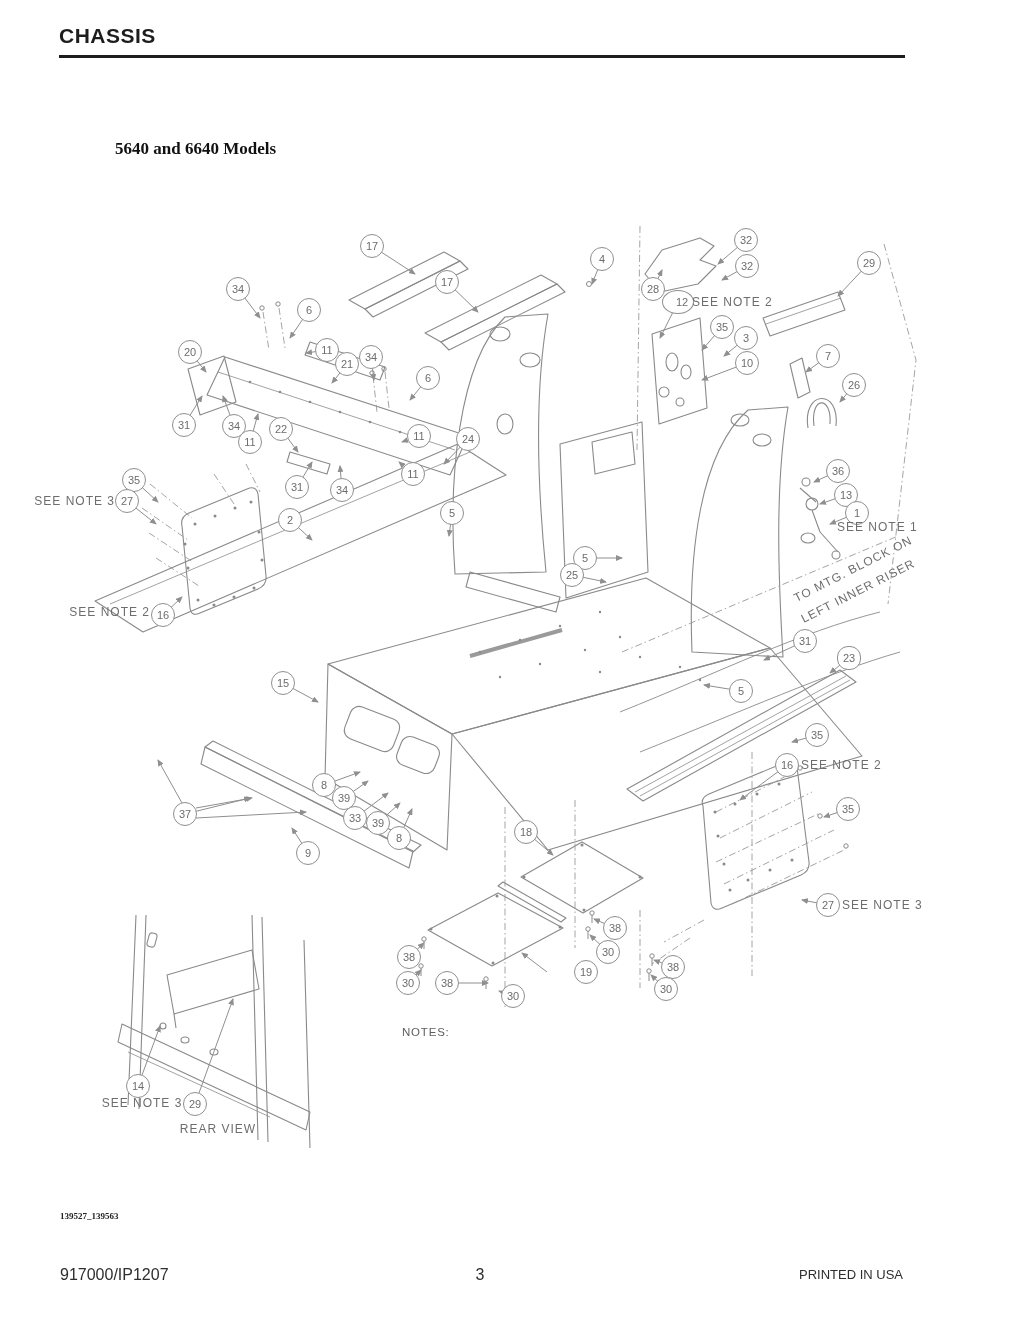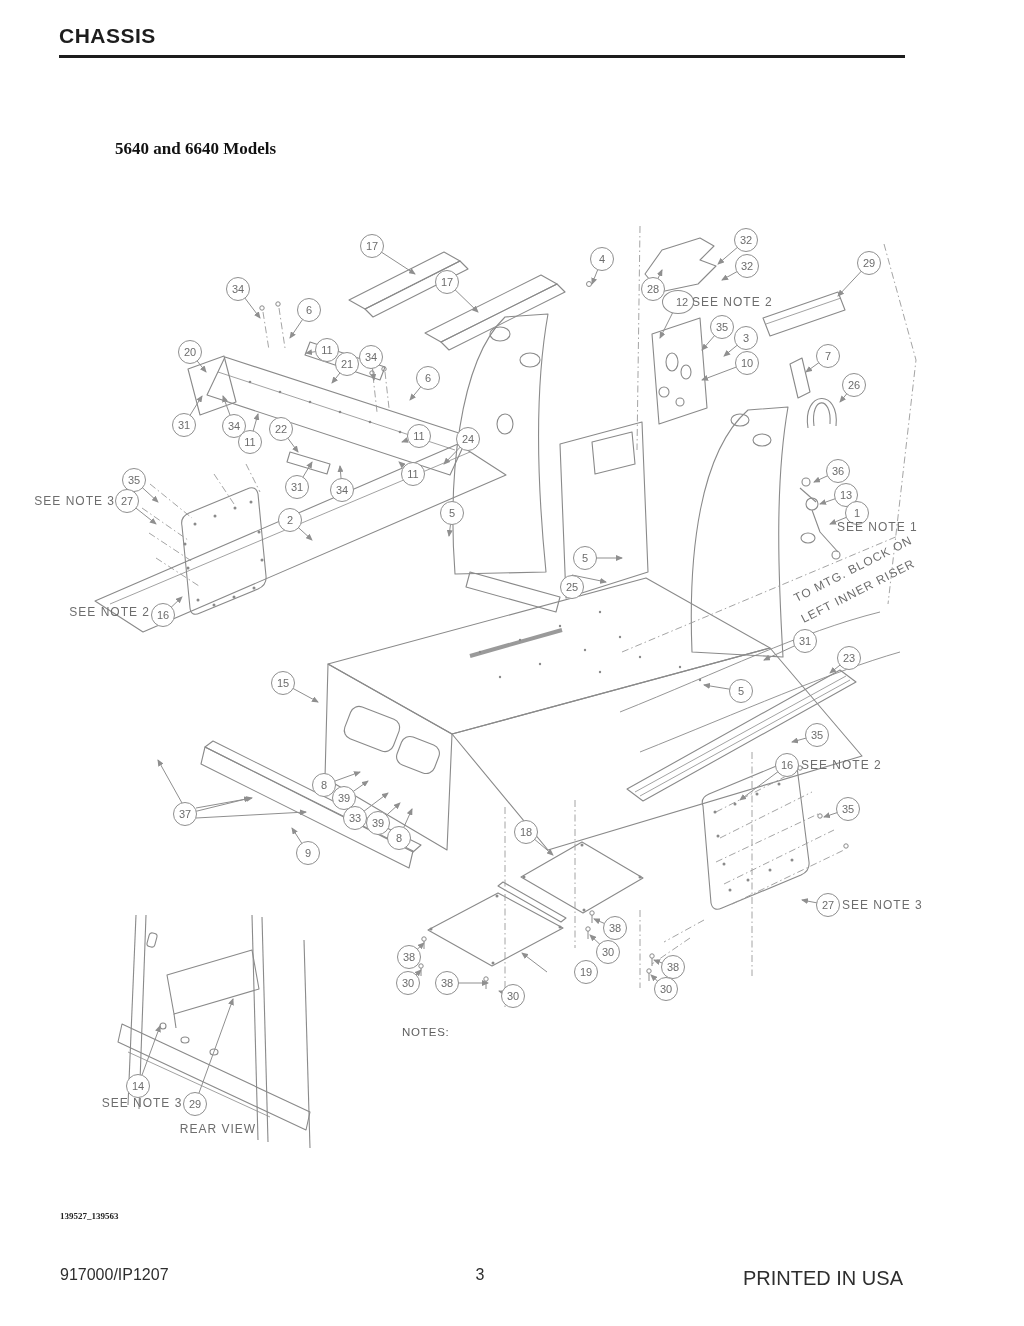--- a/index.html
+++ b/index.html
@@ -21,21 +21,21 @@
   
   #notes{position:absolute;left:402px;top:1026px;color:#5e5e5e;}
   #notes .nh{font-size:11.5px;letter-spacing:0.8px;margin-bottom:10px;}
   #notes .ni{font-size:11.5px;letter-spacing:0.6px;margin-left:10px;line-height:12.5px;}
   
   #doc-code{position:absolute;left:60px;top:1211px;font-family:"Liberation Serif",serif;
         font-size:9px;font-weight:bold;color:#222;}
   #part-number{position:absolute;left:60px;top:1266px;font-size:16px;color:#2e2e2e;}
   #page-number{position:absolute;left:440px;top:1266px;width:80px;text-align:center;
         font-size:16px;color:#2e2e2e;}
-  #printed{position:absolute;right:121px;top:1267px;font-size:20px;color:#2e2e2e;}
+  #printed{position:absolute;right:121px;top:1267px;font-size:13px;color:#2e2e2e;}
 </style>
 </head>
 <body>
 
 <div id="page">
 
   <div id="chassis-title">CHASSIS</div>
   <div id="header-rule"></div>
   <div id="model-subtitle">5640 and 6640 Models</div>
 
@@ -347,23 +347,23 @@
       <div class="callout" style="left: 468px; top: 427px;">24</div>
       <div class="callout" style="left: 134px; top: 468px;">35</div>
       <div class="callout" style="left: 127px; top: 489px;">27</div>
       <div class="callout" style="left: 290px; top: 508px;">2</div>
       <div class="callout" style="left: 452px; top: 501px;">5</div>
       <div class="callout" style="left: 163px; top: 603px;">16</div>
       <div class="callout" style="left: 838px; top: 459px;">36</div>
       <div class="callout" style="left: 846px; top: 483px;">13</div>
       <div class="callout" style="left: 857px; top: 501px;">1</div>
       <div class="callout" style="left: 585px; top: 546px;">5</div>
-      <div class="callout" style="left: 572px; top: 563px; margin-top: 12px;">25</div>
+      <div class="callout" style="left: 572px; top: 563px;">25</div>
       <div class="callout" style="left: 805px; top: 629px;">31</div>
-      <div class="callout" style="left: 849px; top: 646px;">23</div>
+      <div class="callout" style="left: 849px; top: 646px; border-radius: 11px;">23</div>
       <div class="callout" style="left: 741px; top: 679px;">5</div>
       <div class="callout" style="left: 817px; top: 723px;">35</div>
       <div class="callout" style="left: 787px; top: 753px;">16</div>
       <div class="callout" style="left: 848px; top: 797px;">35</div>
       <div class="callout" style="left: 828px; top: 893px;">27</div>
       <div class="callout" style="left: 283px; top: 671px;">15</div>
       <div class="callout" style="left: 324px; top: 773px;">8</div>
       <div class="callout" style="left: 344px; top: 786px;">39</div>
       <div class="callout" style="left: 355px; top: 806px;">33</div>
       <div class="callout" style="left: 378px; top: 811px;">39</div>

